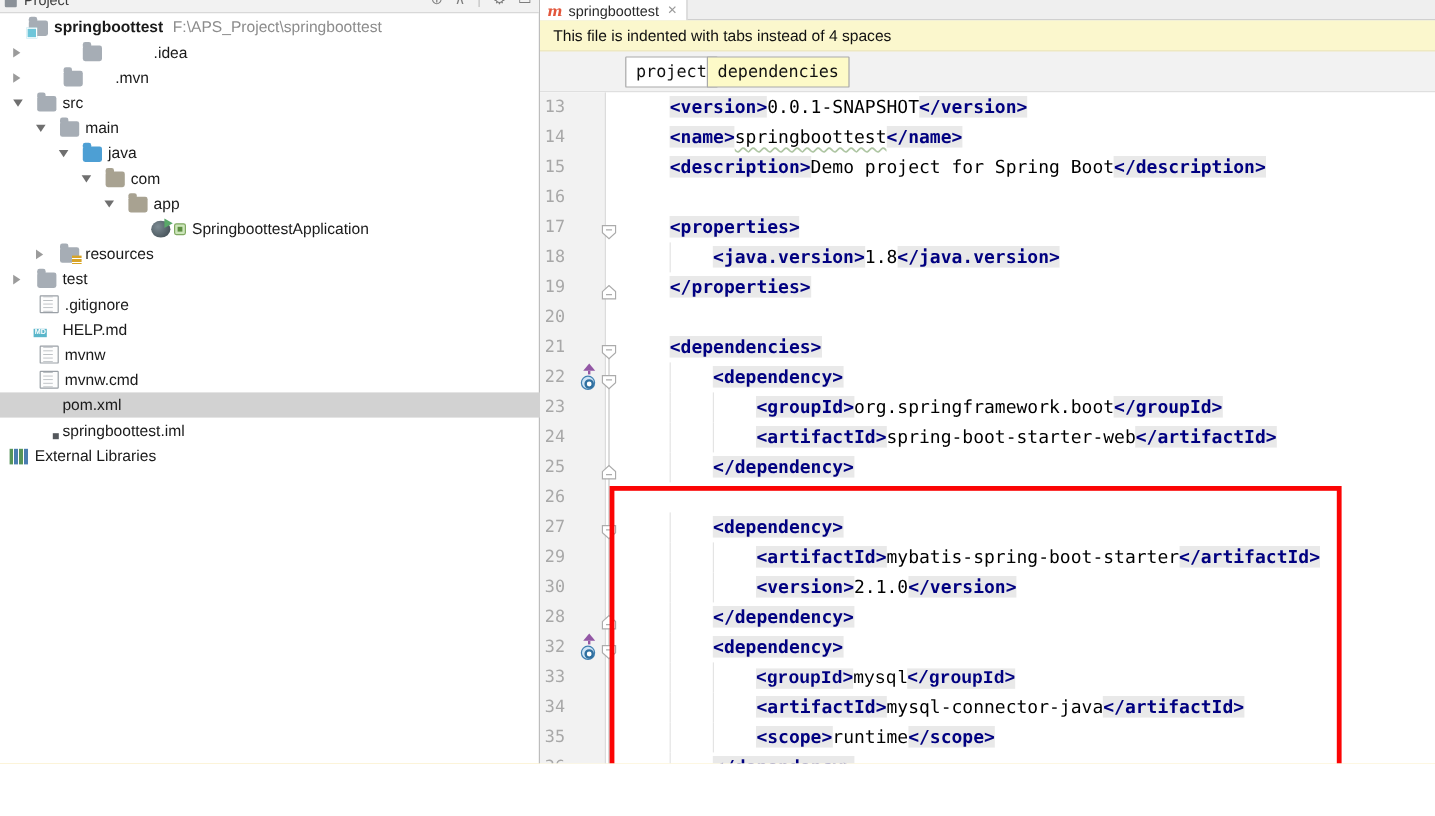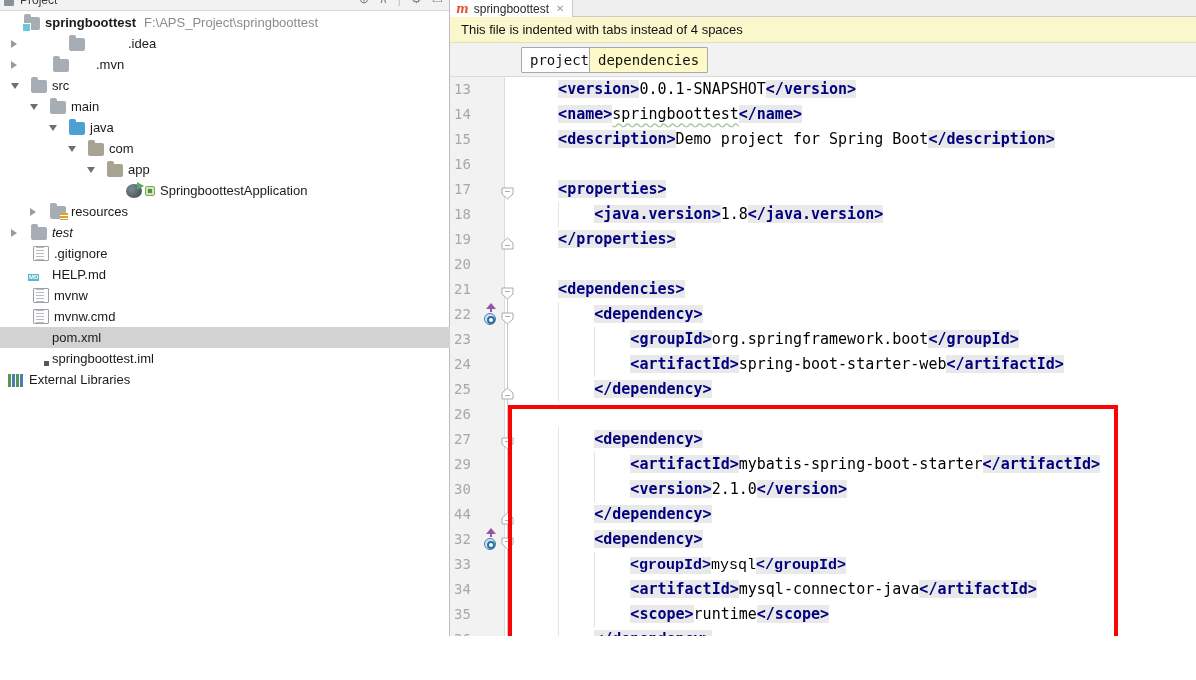--- a/index.html
+++ b/index.html
@@ -166,21 +166,21 @@
           <span class="icon-boot-badge"></span>
           <span class="tree-label">SpringboottestApplication</span>
         </div>
         <div class="tree-row" style="padding-left: 30px;">
           <span class="arrow">
             <span class="tri-collapsed"></span>
           </span>
           <span class="ticon icon-folder-resources"></span>
           <span class="tree-label">resources</span>
         </div>
-        <div class="tree-row" style="padding-left: 11px; font-style: italic;">
+        <div class="tree-row" style="padding-left: 11px;">
           <span class="arrow">
             <span class="tri-collapsed"></span>
           </span>
           <span class="ticon icon-folder"></span>
           <span class="tree-label">test</span>
         </div>
         <div class="tree-row" style="padding-left: 11px;">
           <span class="arrow"></span>
           <span class="ticon icon-file"></span>
           <span class="tree-label">.gitignore</span>
@@ -268,21 +268,21 @@
                 <polygon points="1,6 6.5,1 12,6 12,12 1,12" fill="#fff" stroke="#ababab"></polygon>
                 <line x1="4" y1="8.5" x2="9" y2="8.5" stroke="#ababab"></line>
               </svg></span><span class="guide" style="left: calc(4ch + 72px);"></span><span class="ctext" style="padding-left: calc(8ch);"><span class="tg">&lt;/dependency&gt;</span></span></div>
           <div class="code-line"><span class="lnum">26</span><span class="ctext" style="padding-left: calc(0ch);"></span></div>
           <div class="code-line"><span class="lnum">27</span><span class="fold"><svg width="13" height="13">
                 <polygon points="1,1 12,1 12,7 6.5,12 1,7" fill="#fff" stroke="#ababab"></polygon>
                 <line x1="4" y1="4.5" x2="9" y2="4.5" stroke="#ababab"></line>
               </svg></span><span class="guide" style="left: calc(4ch + 72px);"></span><span class="ctext" style="padding-left: calc(8ch);"><span class="tg">&lt;dependency&gt;</span></span></div>
           <div class="code-line"><span class="lnum">29</span><span class="guide" style="left: calc(4ch + 72px);"></span><span class="guide" style="left: calc(8ch + 72px);"></span><span class="ctext" style="padding-left: calc(12ch);"><span class="tg">&lt;artifactId&gt;</span><span class="ct">mybatis-spring-boot-starter</span><span class="tg">&lt;/artifactId&gt;</span></span></div>
           <div class="code-line"><span class="lnum">30</span><span class="guide" style="left: calc(4ch + 72px);"></span><span class="guide" style="left: calc(8ch + 72px);"></span><span class="ctext" style="padding-left: calc(12ch);"><span class="tg">&lt;version&gt;</span><span class="ct">2.1.0</span><span class="tg">&lt;/version&gt;</span></span></div>
-          <div class="code-line"><span class="lnum">44</span><span class="fold"><svg width="13" height="13">
+          <div class="code-line"><span class="lnum">28</span><span class="fold"><svg width="13" height="13">
                 <polygon points="1,6 6.5,1 12,6 12,12 1,12" fill="#fff" stroke="#ababab"></polygon>
                 <line x1="4" y1="8.5" x2="9" y2="8.5" stroke="#ababab"></line>
               </svg></span><span class="guide" style="left: calc(4ch + 72px);"></span><span class="ctext" style="padding-left: calc(8ch);"><span class="tg">&lt;/dependency&gt;</span></span></div>
           <div class="code-line"><span class="lnum">32</span><span class="gicon">
               <span class="arr"></span>
               <span class="ring"></span>
             </span><span class="fold"><svg width="13" height="13">
                 <polygon points="1,1 12,1 12,7 6.5,12 1,7" fill="#fff" stroke="#ababab"></polygon>
                 <line x1="4" y1="4.5" x2="9" y2="4.5" stroke="#ababab"></line>
               </svg></span><span class="guide" style="left: calc(4ch + 72px);"></span><span class="ctext" style="padding-left: calc(8ch);"><span class="tg">&lt;dependency&gt;</span></span></div>

